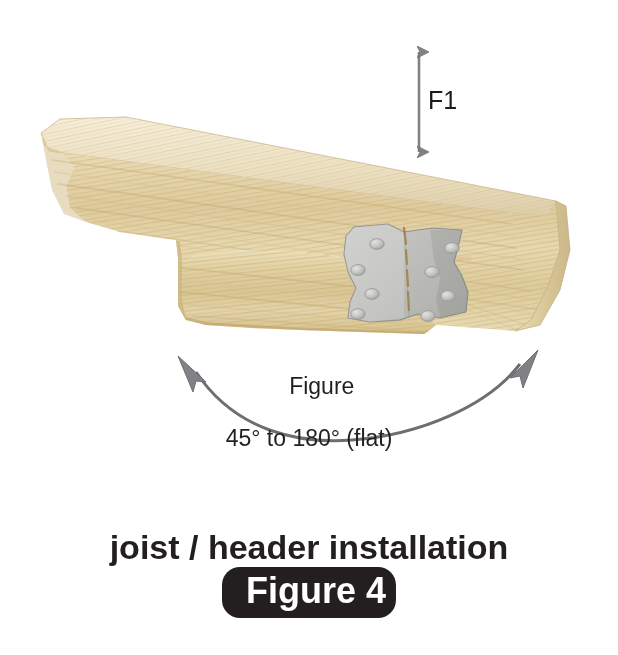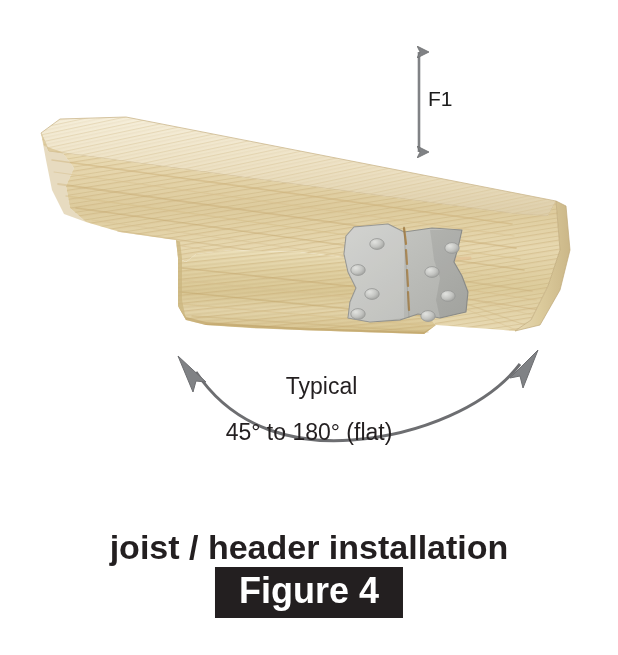--- a/index.html
+++ b/index.html
@@ -29,33 +29,33 @@
   
   .txt {
     position: absolute;
     color: #231f20;
     white-space: pre;
     line-height: 1.0;
   }
   #force-label {
     left: 428px;
     top: 88px;
-    font-size: 21px;
+    font-size: 25px;
     letter-spacing: 0px;
     color: #1c1c1c;
   }
   #adjust-block {
     left: 0px;
     top: 352px;
     width: 618px;
     text-align: center;
     font-size: 23px;
     color: #231f20;
   }
-  #adjust-block .line2 { display: block; }
+  #adjust-block .line2 { display: block; margin-top: 6px; }
 
   #caption-block {
     left: 0px;
     top: 462px;
     width: 618px;
     text-align: center;
     font-weight: bold;
     font-size: 34px;
     color: #231f20;
     font-stretch: condensed;
@@ -66,23 +66,24 @@
   #figure-badge {
     position: absolute;
     left: 50%;
     transform: translateX(-50%);
     top: 567px;
     background: #231f20;
     color: #ffffff;
     font-weight: bold;
     font-size: 36px;
     font-stretch: condensed;
-    padding: 6px 24px 9px 24px;
+    padding: 6px 10px 9px 24px;
     line-height: 1.0;
     white-space: pre;
+    border-radius: 18px;
   }
 </style>
 </head>
 <body>
 
 <div id="figure-root">
 
   <svg id="figure-svg" viewBox="0 0 618 655">
     <defs>
 
@@ -335,21 +336,21 @@
     <g>
       <path d="M196 372 C 236 432, 300 444, 352 440 C 420 435, 488 406, 520 364" fill="none" stroke="#6d6e71" stroke-width="3"></path>
       <path d="M178 356 L206 382 L196 381 L193 392 Z" fill="#808285" stroke="#6d6e71" stroke-width="1"></path>
       <path d="M538 350 L510 378 L520 376 L523 388 Z" fill="#808285" stroke="#6d6e71" stroke-width="1"></path>
     </g>
   </svg>
 
   <div class="txt" id="force-label">F1</div>
 
   <div class="txt" id="adjust-block">
-    <span class="line1">Typical</span>
+    <span class="line1">Figure</span>
     <span class="line2">45° to 180° (flat)</span>
   </div>
 
   <div class="txt" id="caption-block">
     <span class="cap-line">joist / header installation</span>
   </div>
 
   <div id="figure-badge">Figure 4</div>
 
 </div>

